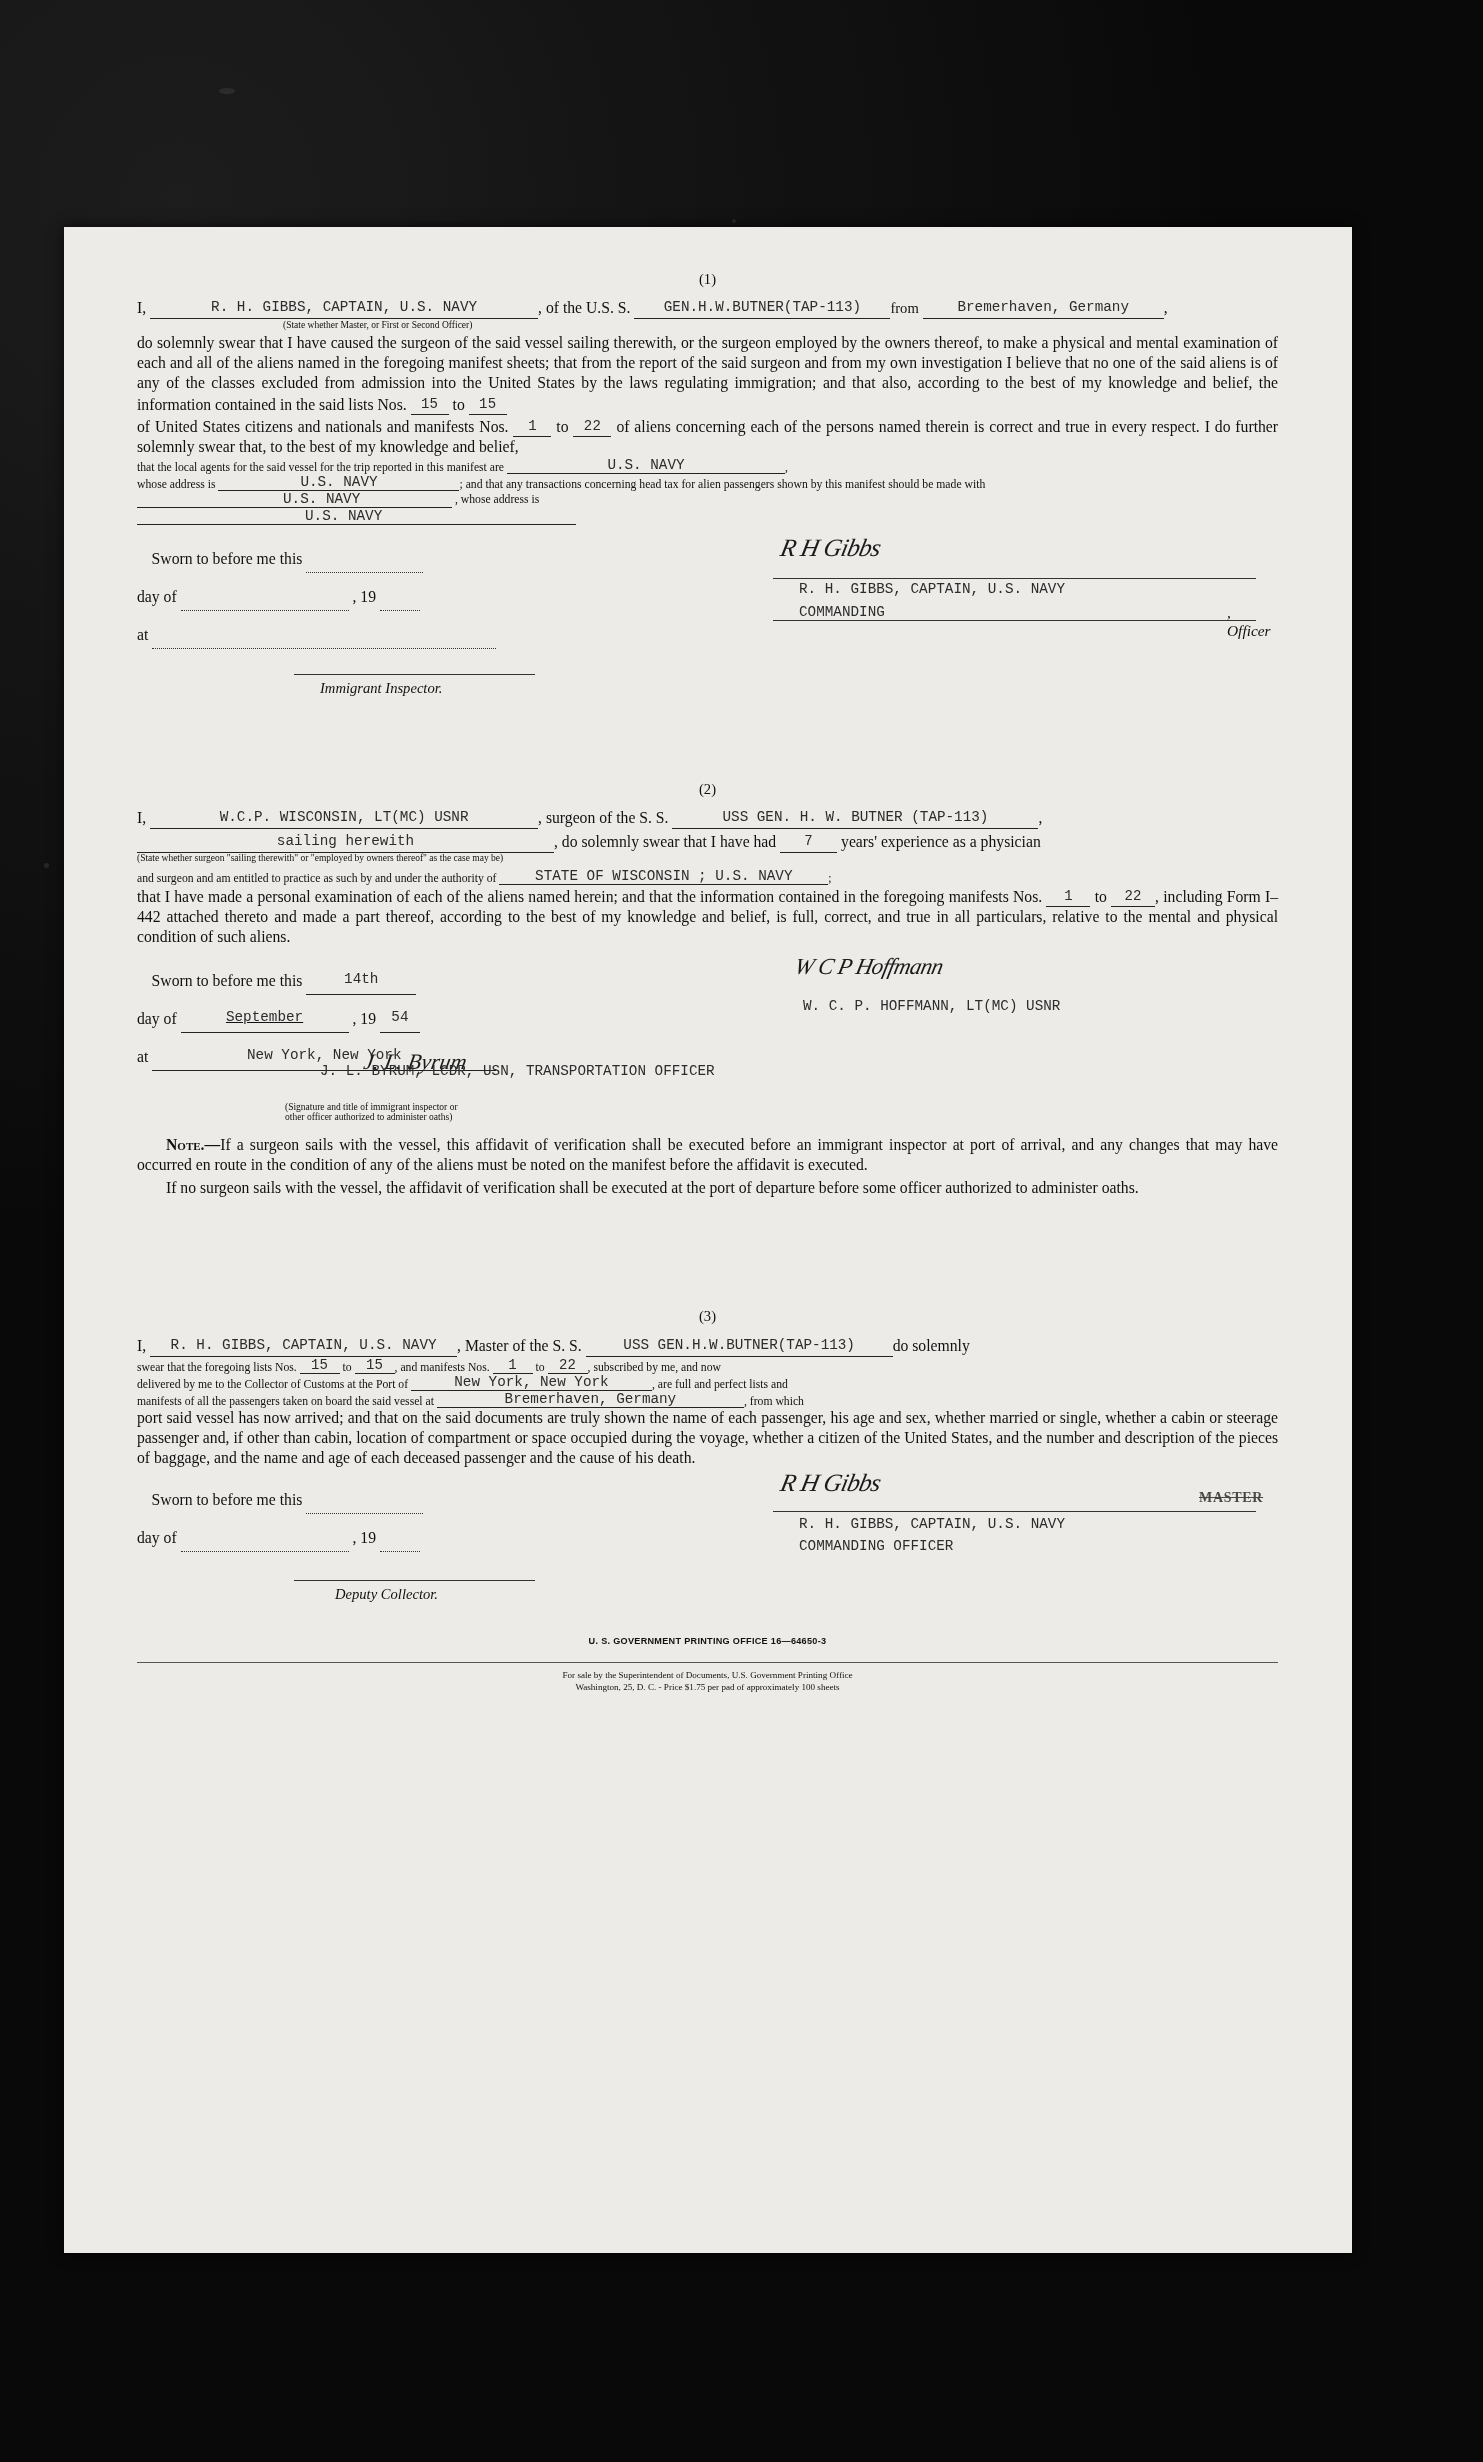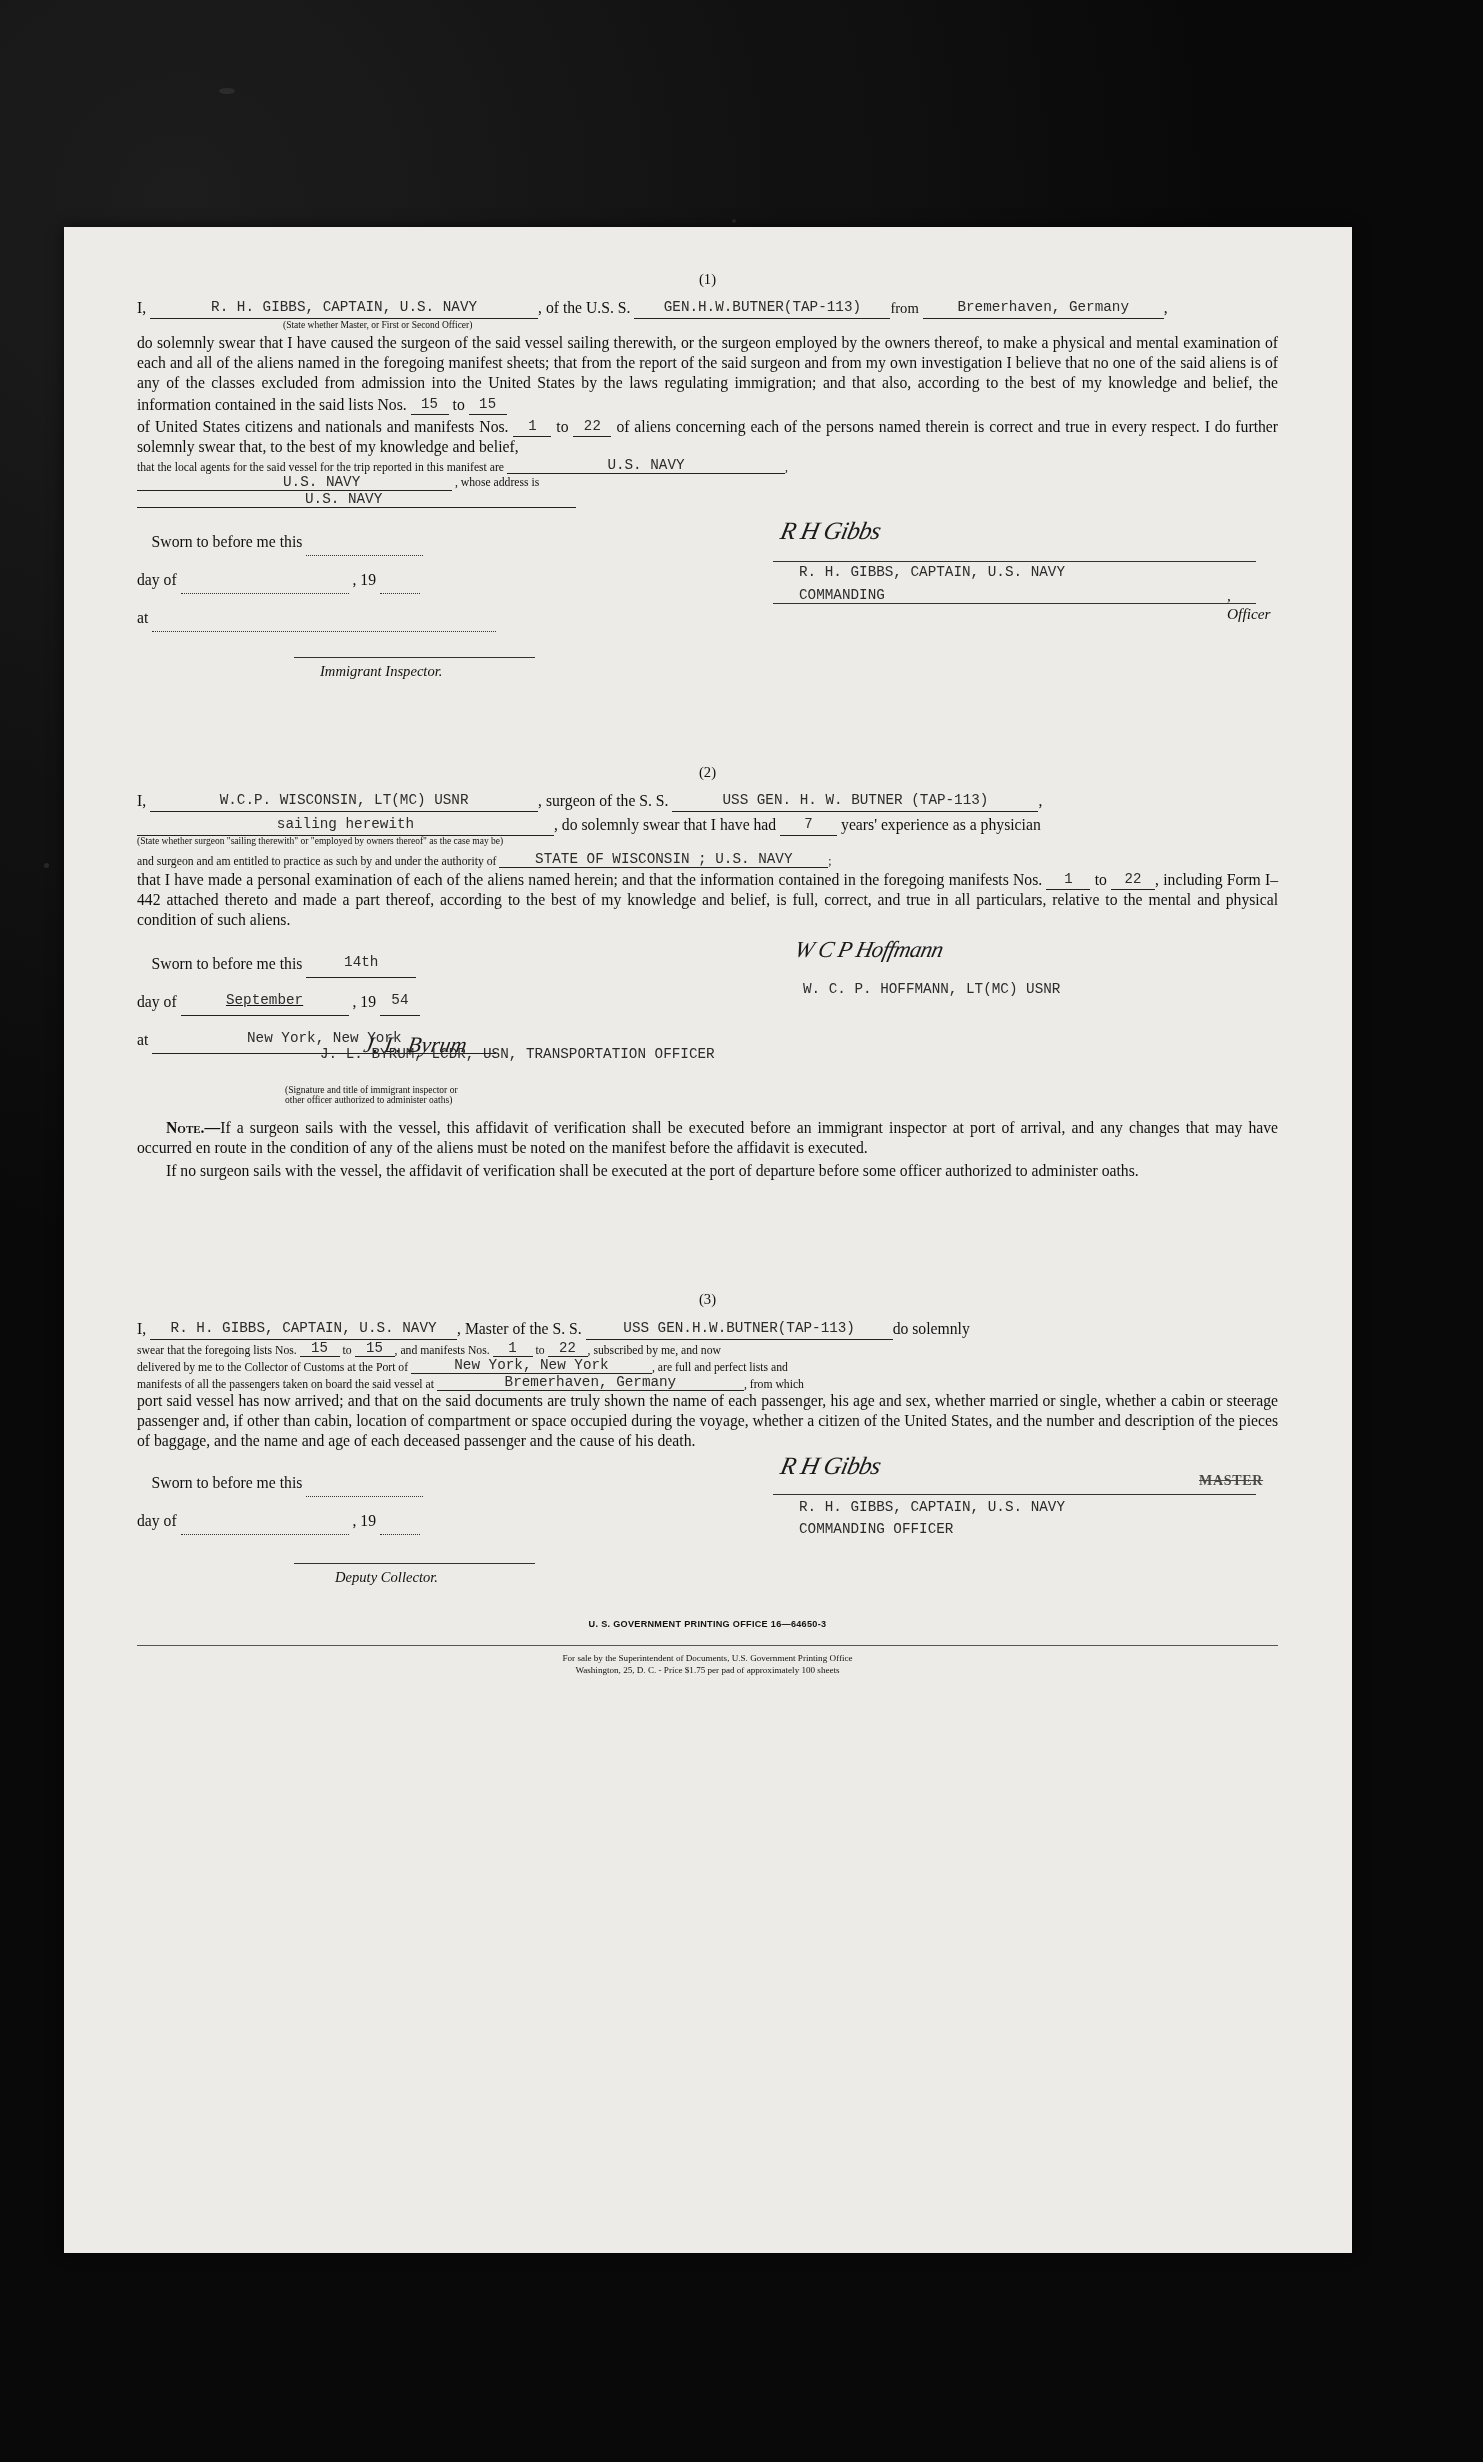--- a/index.html
+++ b/index.html
@@ -90,20 +90,24 @@
           <span class="ul" style="width:38px;"><span class="hand">1</span></span>
           <span>to</span>
           <span class="ul" style="width:38px;"><span class="hand">22</span></span>
           <span>of aliens concerning each of the persons named therein is correct and true in every respect.   I do further solemnly swear that, to the best of my knowledge and belief,</span>
         </p>
         <div class="body">
           <span>that the local agents for the said vessel for the trip reported in this manifest are</span>
           <span class="ul" style="width:278px;"><span class="typed">U.S. NAVY</span></span>,
         </div>
         <div class="body">
+          <span>whose address is</span>
+          <span class="ul" style="width:241px;"><span class="typed">U.S. NAVY</span></span><span>; and that any transactions concerning head tax for alien passengers shown by this manifest should be made with</span>
+        </div>
+        <div class="body">
           <span style="display:inline-block;width:315px;border-bottom:0.7px solid #222;"><span class="typed" style="padding-left:146px;">U.S. NAVY</span></span>
           <span>, whose address is</span>
         </div>
         <div class="body">
           <span style="display:inline-block;width:439px;border-bottom:0.7px solid #222;"><span class="typed" style="padding-left:168px;">U.S. NAVY</span></span>
         </div>
       </div>
 
       <div style="position:relative;height:157px;margin-top:19px;">
         <div class="swear" style="position:absolute;left:14.6px;top:0;">

